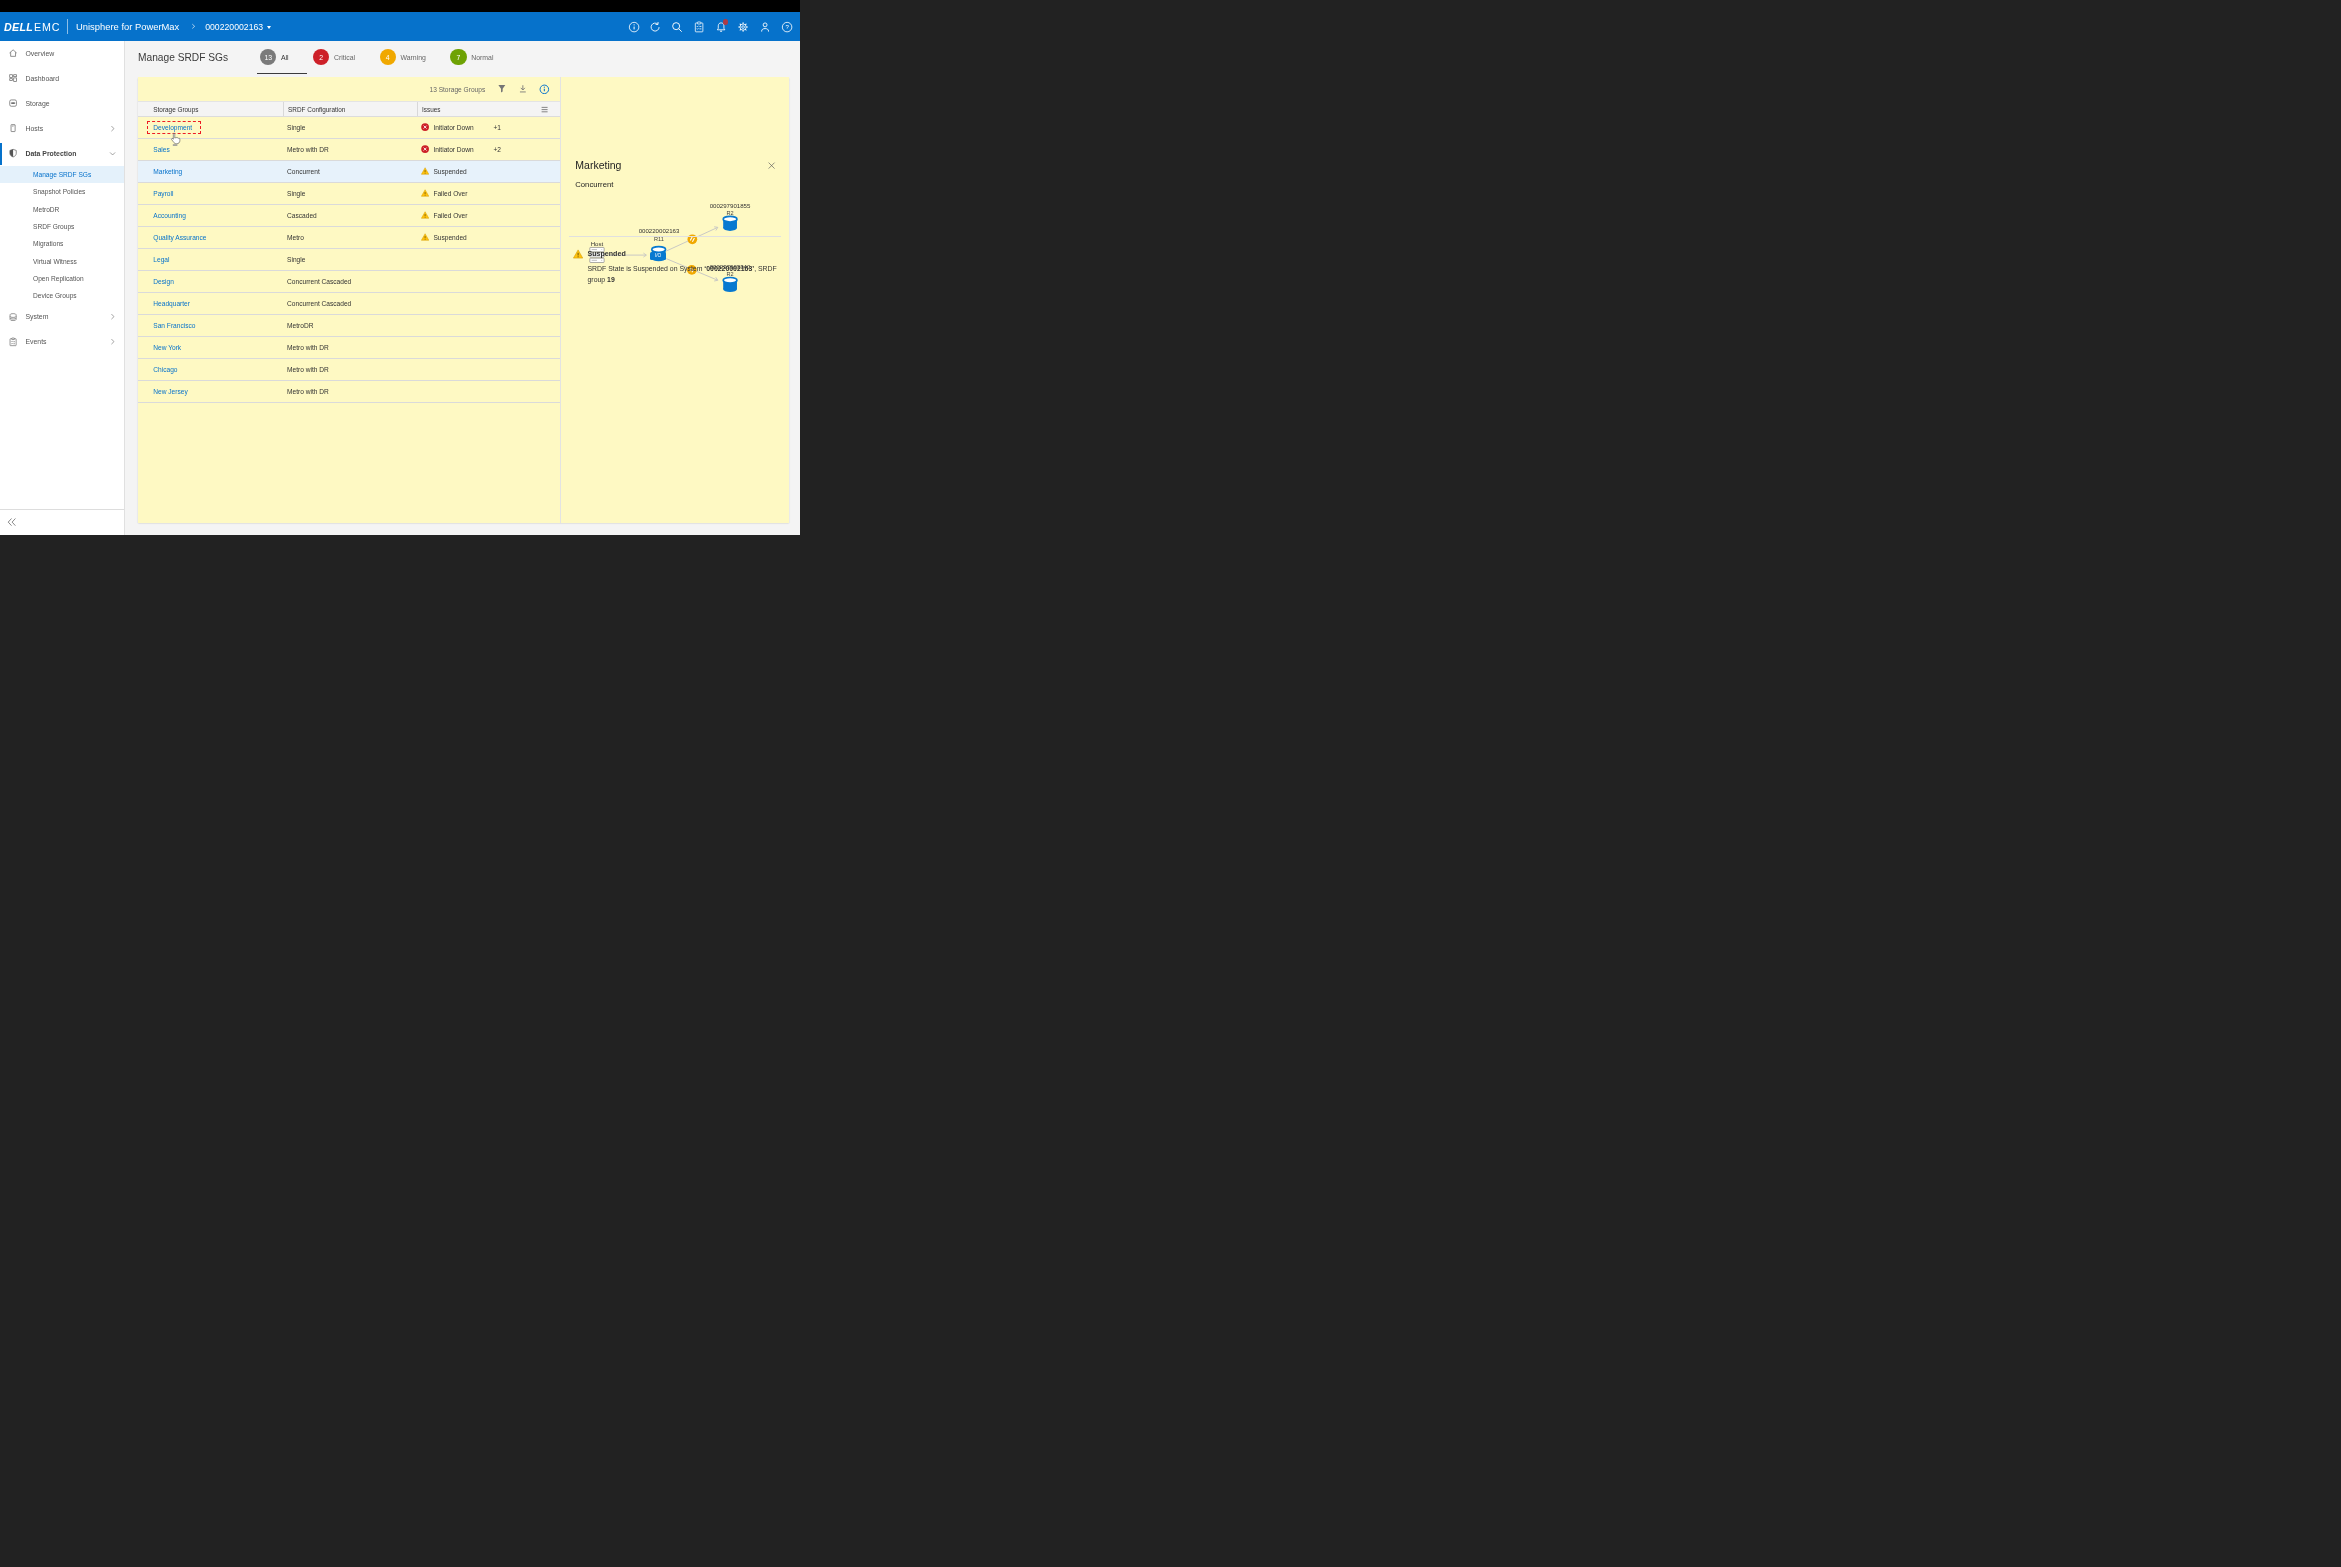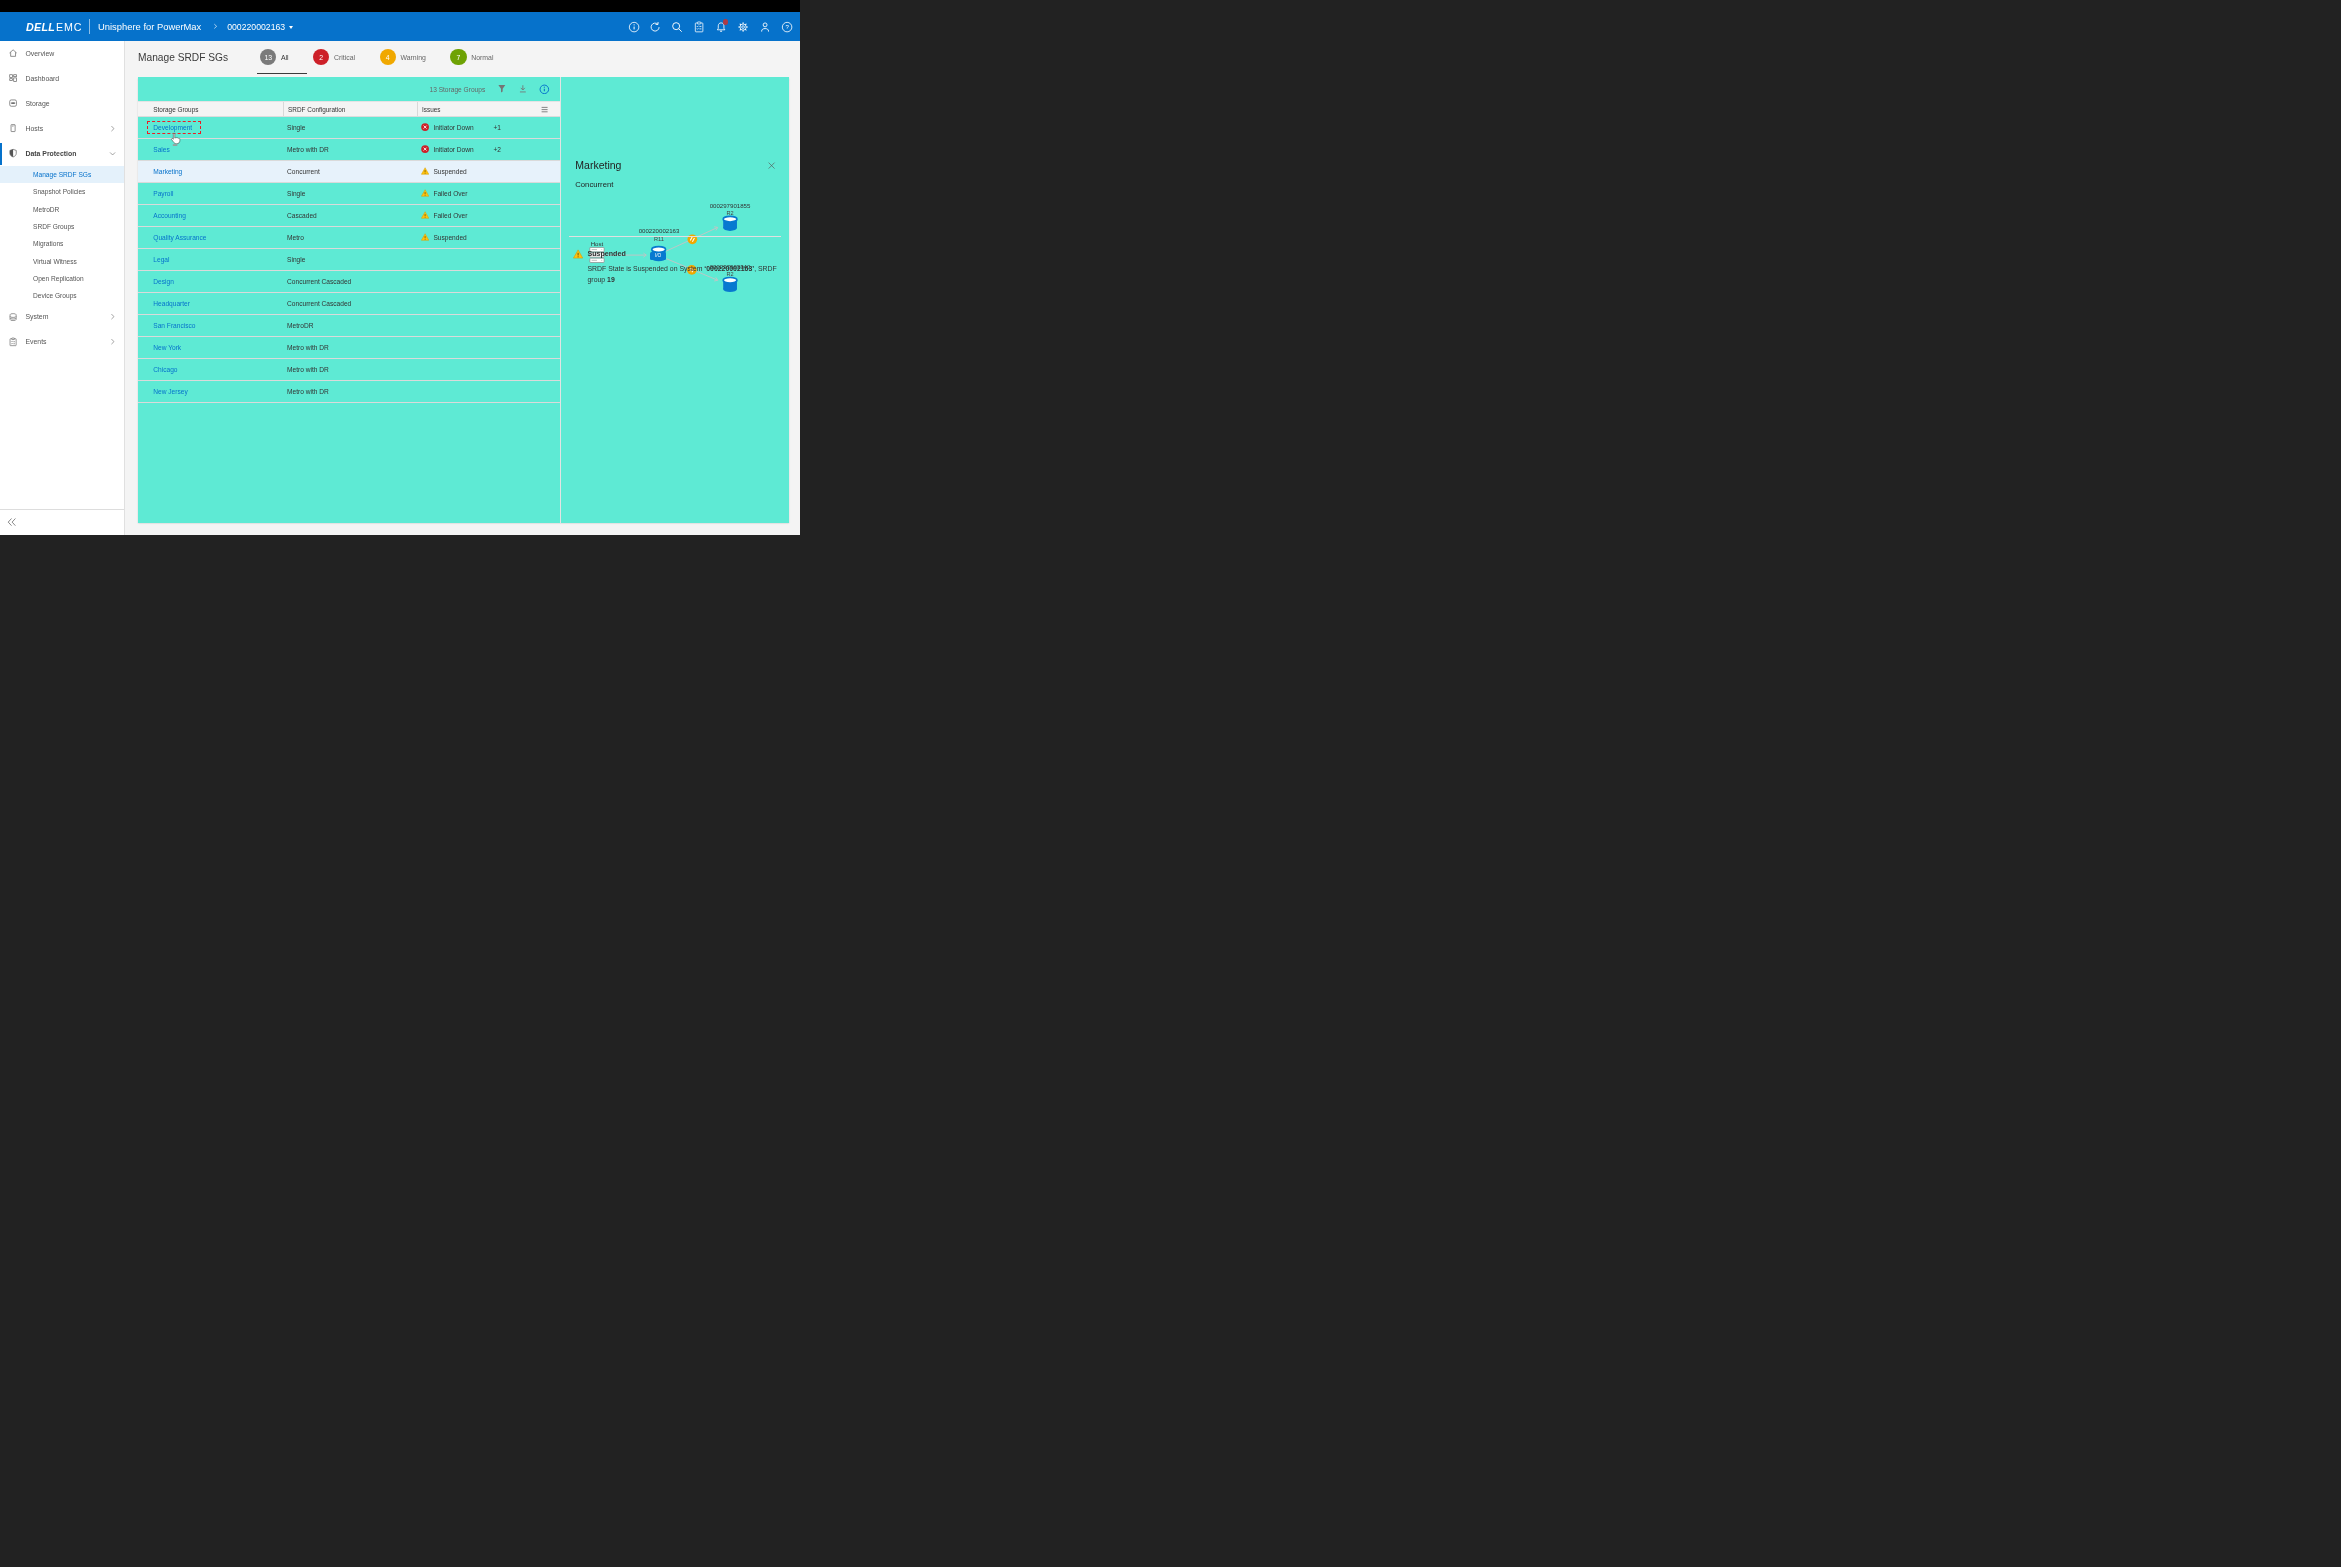--- a/index.html
+++ b/index.html
@@ -1,21 +1,21 @@
 <!DOCTYPE html>
 <html style="font-size:8.2px"><head>
 <meta charset="utf-8">
 <style>
   html,body{margin:0;padding:0;background:#222;}
   *{box-sizing:border-box;font-family:"Liberation Sans",sans-serif;}
   .stage{position:relative;width:800px;height:535px;background:#f4f4f4;overflow:hidden;}
   
   .topbar{position:absolute;left:0;top:0;width:100%;height:12.2px;background:#000;}
   .appbar{position:absolute;left:0;top:12.2px;width:100%;height:29px;background:#0672CB;display:flex;align-items:center;color:#fff;}
-  .logo{margin-left:26px;font-size:10.7px;display:flex;align-items:baseline;cursor:default;text-align:center;}
+  .logo{margin-left:4px;font-size:10.7px;display:flex;align-items:baseline;cursor:default;text-align:center;}
   .logo .dell{font-weight:800;letter-spacing:0.3px;font-style:italic;}
   .logo .emc{font-weight:300;letter-spacing:0.8px;margin-left:1px;}
   .appbar .vsep{width:0.5px;height:15.3px;background:rgba(255,255,255,.55);margin:0 8.2px 0 7.1px;}
   .app-title{font-size:9.4px;font-weight:400;}
   .crumb-chev{margin:0 8.2px 0 11.2px;display:flex;align-items:center;}
   .sysid{font-size:8.7px;display:flex;align-items:center;gap:4.1px;cursor:pointer;}
   .caret{width:0;height:0;border-left:2.6px solid transparent;border-right:2.6px solid transparent;border-top:3.1px solid #fff;margin-top:1px;}
   .hicons{position:absolute;right:7.1px;top:0;height:29px;display:flex;align-items:center;gap:9.7px;}
   .hicon{width:12.2px;height:12.2px;position:relative;cursor:pointer;}
   .hicon svg{width:100%;height:100%;}
@@ -37,21 +37,21 @@
   .collapse-btn svg{width:100%;height:100%;}
   
   .page-title{position:absolute;left:138px;top:52px;font-size:10.2px;color:#3a3a3a;}
   .tabs{position:absolute;left:257px;top:49px;display:flex;}
   .tab{position:relative;display:flex;align-items:center;gap:4.6px;padding:0 6.1px 9.2px 3.1px;margin-right:15.3px;cursor:pointer;}
   .tab .pill{width:16.3px;height:16.3px;border-radius:50%;color:#fff;font-size:6.9px;display:flex;align-items:center;justify-content:center;}
   .tab .tlabel{font-size:6.9px;color:#666;}
   .tab.active .tlabel{color:#333;}
   .tab.active::after{content:'';position:absolute;left:0;right:-12.2px;bottom:0;height:1.5px;background:#3b3b3b;}
   
-  .card{position:absolute;left:138px;top:77px;width:651px;height:446px;background:#5eead4;box-shadow:0 0.5px 1.5px rgba(0,0,0,.18);}
+  .card{position:absolute;left:138px;top:77px;width:651px;height:446px;background:#fef9c3;box-shadow:0 0.5px 1.5px rgba(0,0,0,.18);}
   .table-area{position:absolute;left:0;top:0;bottom:0;width:423px;border-right:0.5px solid #e3e3e3;}
   .toolbar{position:absolute;left:0;top:0;right:0;height:24px;display:flex;align-items:center;justify-content:flex-end;gap:11.2px;padding-right:10.2px;}
   .count-label{font-size:6.6px;color:#666;margin-right:1px;}
   .tool-ic{width:9.7px;height:9.7px;cursor:pointer;}
   .tool-ic svg{width:100%;height:100%;}
   .tool-ic.big{width:10.7px;height:10.7px;}
   .thead{position:absolute;left:0;top:24px;right:0;height:16.3px;background:#F4F4F4;border-top:0.5px solid #e4e4e4;border-bottom:0.5px solid #dcdcdc;display:grid;grid-template-columns:145px 134px 1fr;align-items:center;font-size:6.4px;color:#333;}
   .hcell{padding-left:4.1px;height:100%;display:flex;align-items:center;}
   .hcell.first{padding-left:15.3px;}
   .hcell.bordered{border-left:0.5px solid #d8d8d8;}

